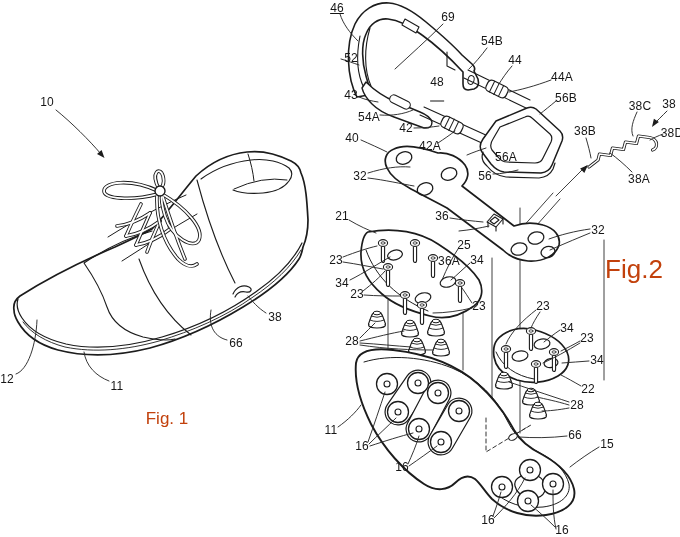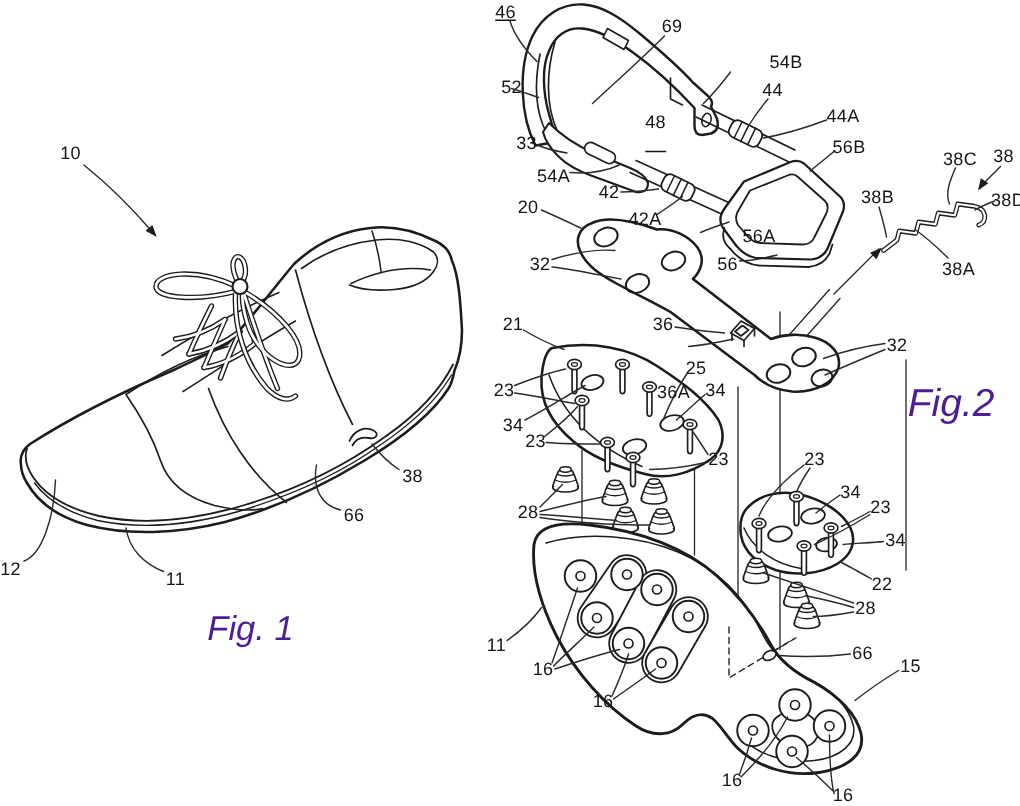--- a/index.html
+++ b/index.html
@@ -3,23 +3,23 @@
 <meta charset="utf-8">
 <style>
   html,body{margin:0;padding:0;background:#fff;}
   .stage{position:relative;width:680px;height:537px;background:#fff;overflow:hidden;
          font-family:"Liberation Sans", sans-serif;}
   .stage svg{position:absolute;left:0;top:0;}
   #labels{position:absolute;left:0;top:0;width:680px;height:537px;pointer-events:none;}
   .lbl{position:absolute;transform:translate(-50%,-50%);font:12px "Liberation Sans",sans-serif;
        color:#161616;white-space:nowrap;letter-spacing:.2px;}
   .lbl.u{border-bottom:1.4px solid #161616;padding-bottom:12px;}
-  .caption{position:absolute;transform:translate(-50%,-50%);color:#4c1d95;white-space:nowrap;
-           font-family:"Liberation Sans",sans-serif;font-style:italic;}
-  .cap1{left:167px;top:419px;font-size:23px;}
+  .caption{position:absolute;transform:translate(-50%,-50%);color:#c2410c;white-space:nowrap;
+           font-family:"Liberation Sans",sans-serif;}
+  .cap1{left:167px;top:419px;font-size:17px;}
   .cap2{left:634px;top:269px;font-size:26px;}
   .lo{stroke:#1c1c1c;stroke-width:3.6;fill:none;}
   .li{stroke:#fff;stroke-width:1.8;fill:none;}
   .wo{stroke:#1c1c1c;stroke-width:3.2;fill:none;}
   .wi{stroke:#fff;stroke-width:1.5;fill:none;}
   .bo{stroke:#1c1c1c;stroke-width:27;fill:none;stroke-linecap:round;}
   .bi{stroke:#fff;stroke-width:24.6;fill:none;stroke-linecap:round;}
 </style>
 </head>
 <body>
@@ -247,31 +247,31 @@
 </svg>
 
 <div id="labels">
       <span class="lbl" style="left: 47px; top: 102px;">10</span>
       <span class="lbl" style="left: 7px; top: 379px;">12</span>
       <span class="lbl" style="left: 117px; top: 386px;">11</span>
       <span class="lbl" style="left: 236px; top: 343px;">66</span>
       <span class="lbl" style="left: 275px; top: 317px;">38</span>
       <span class="lbl" style="left: 337px; top: 8px; text-decoration: underline;">46</span>
       <span class="lbl" style="left: 448px; top: 17px;">69</span>
-      <span class="lbl" style="left: 492px; top: 41px; margin-left: 32px;">54B</span>
+      <span class="lbl" style="left: 492px; top: 41px;">54B</span>
       <span class="lbl" style="left: 515px; top: 60px; text-align: right;">44</span>
       <span class="lbl" style="left: 562px; top: 77px;">44A</span>
       <span class="lbl" style="left: 566px; top: 98px;">56B</span>
-      <span class="lbl" style="left: 341px; top: 58px;">52</span>
-      <span class="lbl" style="left: 351px; top: 95px;">33</span>
+      <span class="lbl" style="left: 351px; top: 58px;">52</span>
+      <span class="lbl" style="left: 351px; top: 95px;">43</span>
       <span class="lbl u" style="left: 437px; top: 88px;">48</span>
       <span class="lbl" style="left: 369px; top: 117px;">54A</span>
       <span class="lbl" style="left: 406px; top: 128px;">42</span>
       <span class="lbl" style="left: 430px; top: 146px;">42A</span>
-      <span class="lbl" style="left: 352px; top: 138px;">20</span>
+      <span class="lbl" style="left: 352px; top: 138px;">40</span>
       <span class="lbl" style="left: 458px; top: 157px; margin-left: 48px;">56A</span>
       <span class="lbl" style="left: 485px; top: 176px;">56</span>
       <span class="lbl" style="left: 360px; top: 176px;">32</span>
       <span class="lbl" style="left: 585px; top: 131px;">38B</span>
       <span class="lbl" style="left: 640px; top: 106px;">38C</span>
       <span class="lbl" style="left: 669px; top: 104px;">38</span>
       <span class="lbl" style="left: 672px; top: 133px;">38D</span>
       <span class="lbl" style="left: 639px; top: 179px;">38A</span>
       <span class="lbl" style="left: 342px; top: 216px;">21</span>
       <span class="lbl" style="left: 442px; top: 216px; text-align: center;">36</span>

